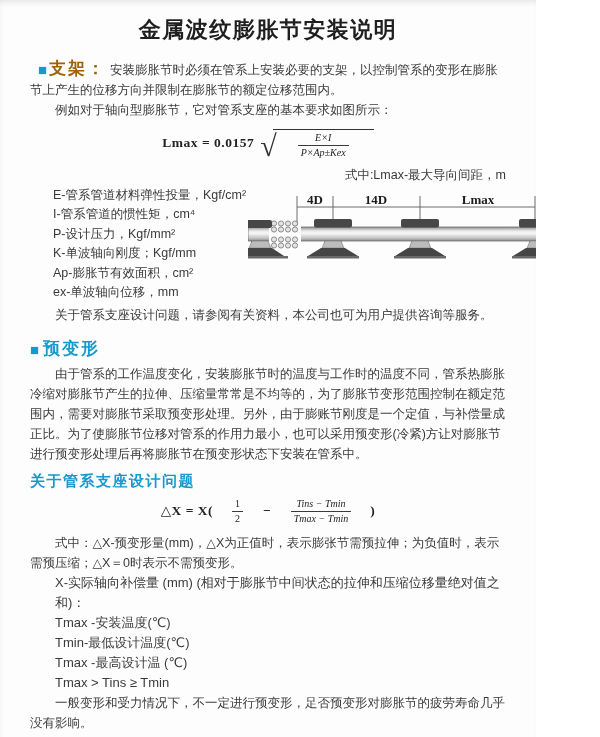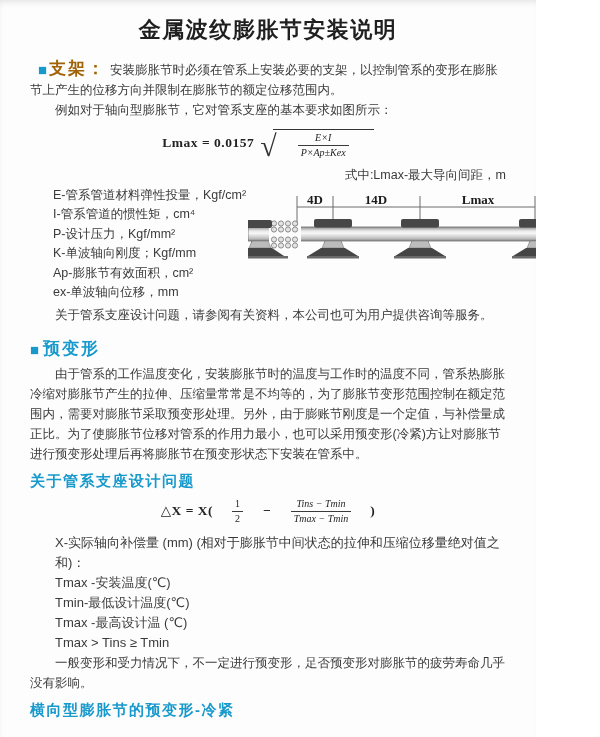--- a/index.html
+++ b/index.html
@@ -165,20 +165,21 @@
 
     <p class="para consult-line">关于管系支座设计问题，请参阅有关资料，本公司也可为用户提供咨询等服务。</p>
 
     <h2 class="sec-head"><span class="marker">■</span><span>预变形</span></h2>
     <p class="para indent">由于管系的工作温度变化，安装膨胀节时的温度与工作时的温度不同，管系热膨胀冷缩对膨胀节产生的拉伸、压缩量常常是不均等的，为了膨胀节变形范围控制在额定范围内，需要对膨胀节采取预变形处理。另外，由于膨账节刚度是一个定值，与补偿量成正比。为了使膨胀节位移对管系的作用力最小，也可以采用预变形(冷紧)方让对膨胀节进行预变形处理后再将膨胀节在预变形状态下安装在管系中。</p>
 
     <h3 class="sub-head sub-indent">关于管系支座设计问题</h3>
     <div class="formula f2">
       <span class="flhs">△X = X(</span><span class="frac"><span class="top">1</span><span class="bot">2</span></span><span class="fop">−</span><span class="frac fit"><span class="top">Tins − Tmin</span><span class="bot">Tmax − Tmin</span></span><span class="flhs">)</span>
     </div>
+    <p class="para indent">式中：△X-预变形量(mm)，△X为正值时，表示膨张节需预拉伸；为负值时，表示需预压缩；△X＝0时表示不需预变形。</p>
     <div class="temp-defs">
       <p class="temp-sub">X-实际轴向补偿量 (mm) (相对于膨胀节中间状态的拉伸和压缩位移量绝对值之和)：</p>
       <p class="temp-sub">Tmax -安装温度(℃)</p>
       <p class="temp-sub">Tmin-最低设计温度(℃)</p>
       <p class="temp-sub">Tmax -最高设计温 (℃)</p>
       <p class="temp-sub">Tmax &gt; Tins ≥ Tmin</p>
     </div>
     <p class="para indent">一般变形和受力情况下，不一定进行预变形，足否预变形对膨胀节的疲劳寿命几乎没有影响。</p>
 
     <h3 class="sub-head sub-flush">横向型膨胀节的预变形-冷紧</h3>

